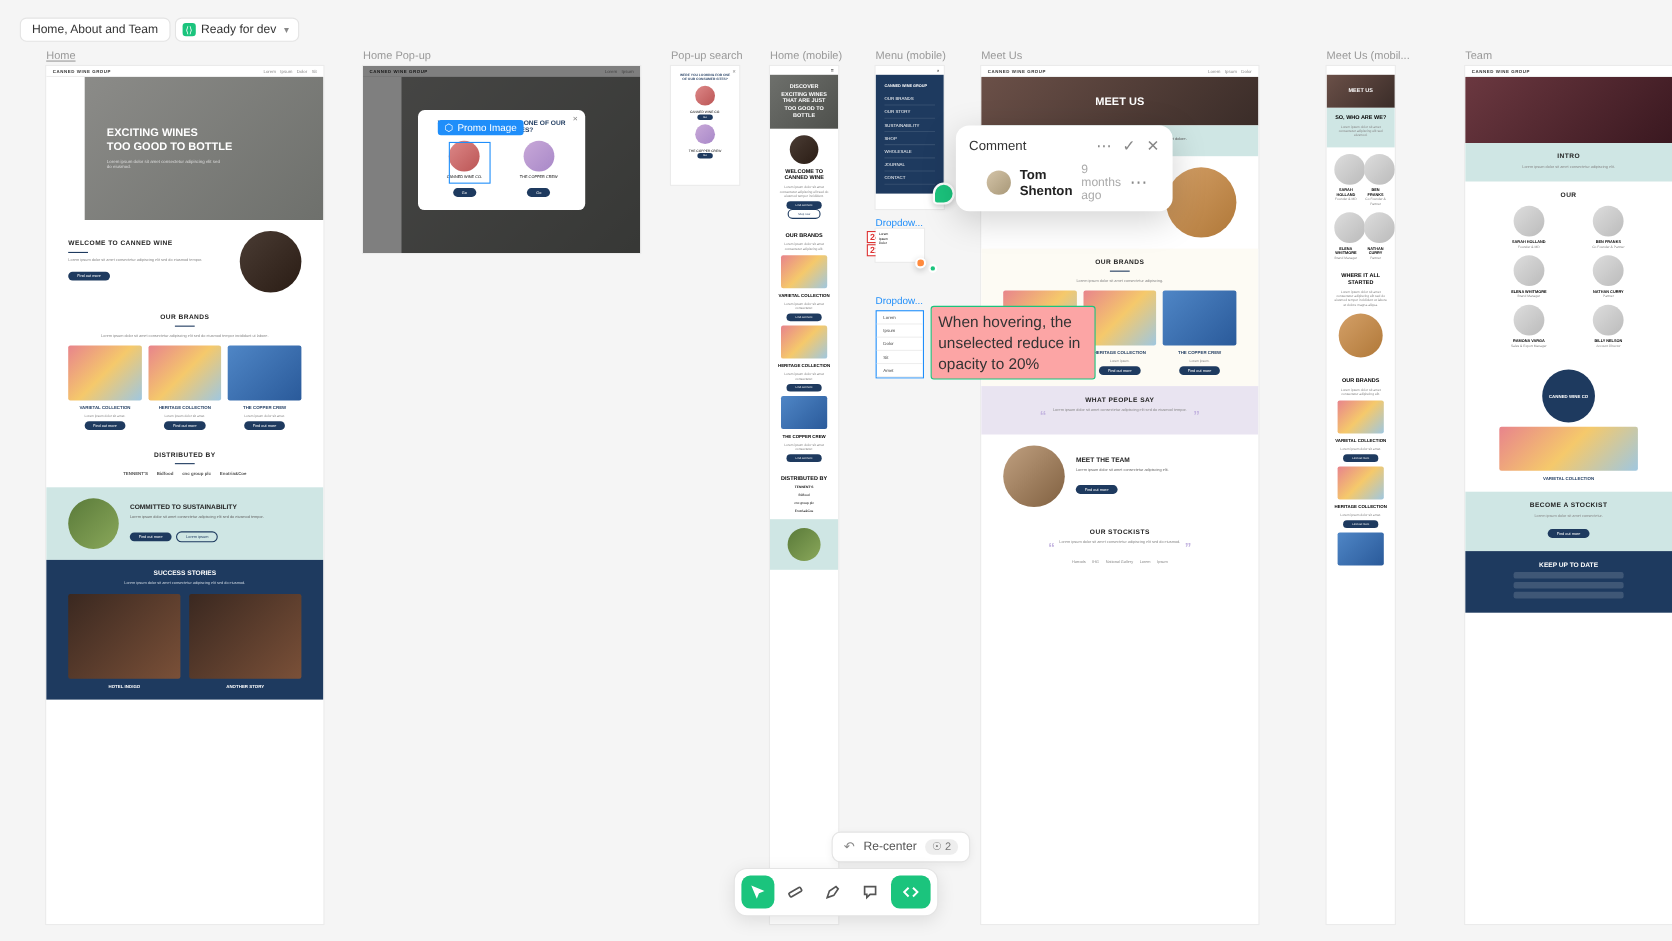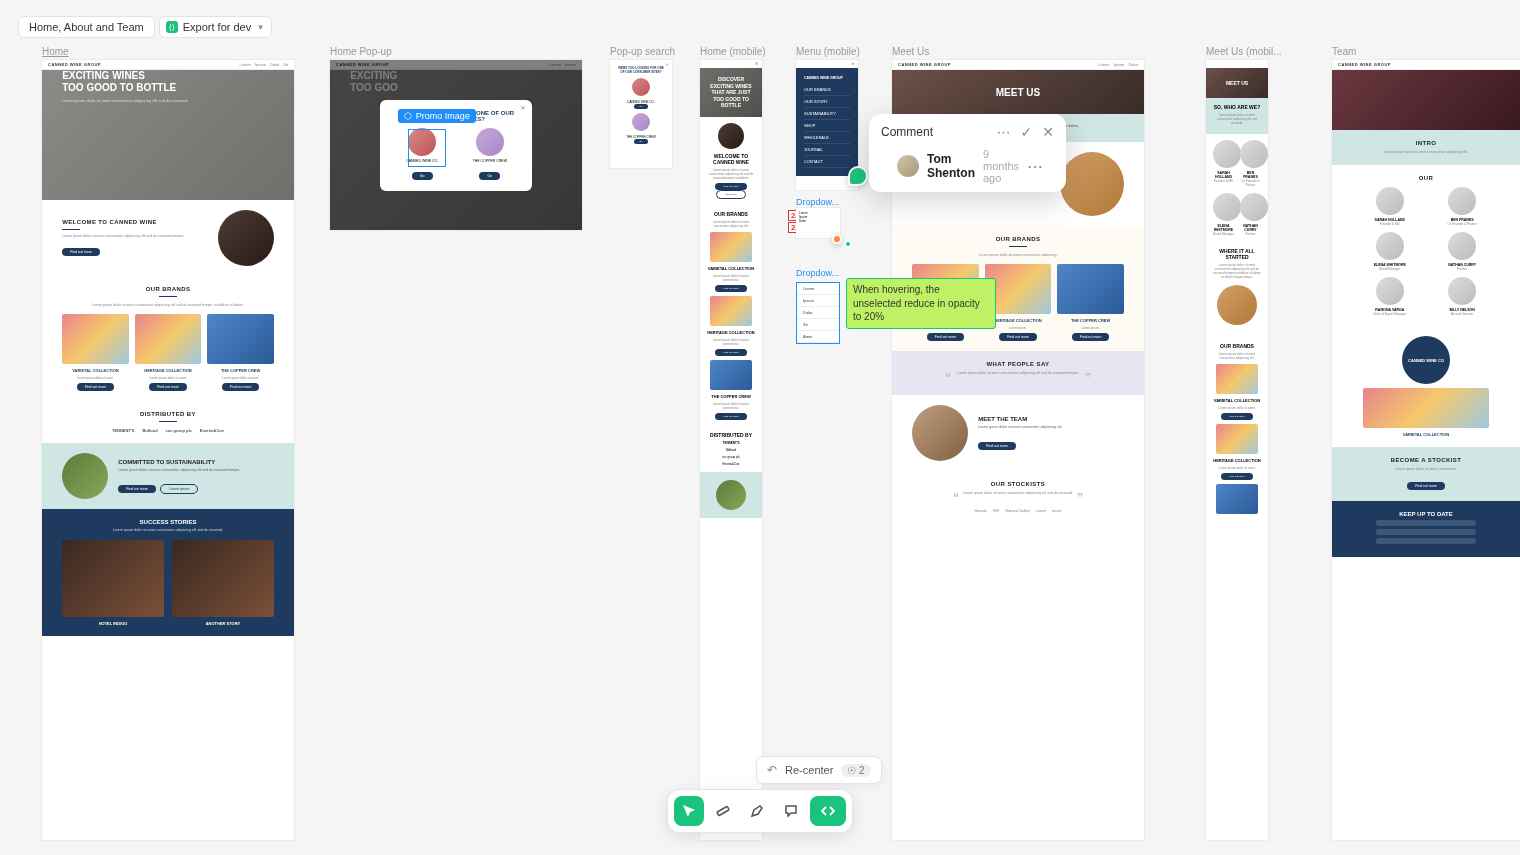--- a/index.html
+++ b/index.html
@@ -91,22 +91,23 @@
 .site-header .brand { font-weight: 700; letter-spacing: .5px; }
 .site-header .nav { display: flex; gap: 4px; color: #888; }
 
 
 .hero {
   position: relative;
   background: linear-gradient(135deg,#8b8b88,#6e706c);
   color: #fff;
   display: flex;
   flex-direction: column;
-  justify-content: flex-start;
+  justify-content: center;
   padding-left: 8%;
+  margin-left: 35px;
 }
 .hero-title { font-size: 10px; font-weight: 700; line-height: 1.2; }
 .hero-sub { font-size: 4px; color: #ddd; margin-top: 4px; max-width: 55%; }
 
 
 .section { padding: 10px 8%; }
 .section.center { text-align: center; }
 .section-title { font-size: 6px; font-weight: 700; letter-spacing: .4px; margin-bottom: 4px; color:#222;}
 .divider { width: 18px; height: 1px; background: #1e3a5f; margin: 2px auto 6px; }
 .body-text { font-size: 3.5px; color: #888; line-height: 1.5; }
@@ -233,24 +234,24 @@
 }
 .send-btn {
   width:22px; height:22px; border-radius:50%;
   background:#eee; display:flex; align-items:center; justify-content:center;
   color:#aaa; font-size:11px;
 }
 
 
 .sticky {
   position:absolute;
-  background:#bef264;
+  background:#fca5a5;
   border:1px solid #1bc47d;
   border-radius:3px;
-  font-size:10px;
+  font-size:14px;
   color:#333;
   padding:4px 6px;
   max-width:150px;
   line-height:1.35;
   z-index:30;
 }
 
 
 .cursor-pin {
   position:absolute;
@@ -378,21 +379,21 @@
 
 .green-dot { position:absolute; width:8px; height:8px; border-radius:50%; background:#1bc47d; border:2px solid #fff; z-index:35;}
 </style>
 </head>
 <body>
 
 <div class="top-toolbar">
   <div class="breadcrumb-chip">Home, About and Team</div>
   <div class="status-chip">
     <span class="status-icon">⟨⟩</span>
-    <span>Export for dev</span>
+    <span>Ready for dev</span>
     <span class="chevron-down">▾</span>
   </div>
 </div>
 
 <div class="canvas">
 
   <div class="frame-label" style="left:42px; top:46px;text-decoration:underline;">Home</div>
   <div class="frame" style="left:42px; top:60px; width:252px; height:780px;">
     <div class="site-header">
       <span class="brand">CANNED WINE GROUP</span>

